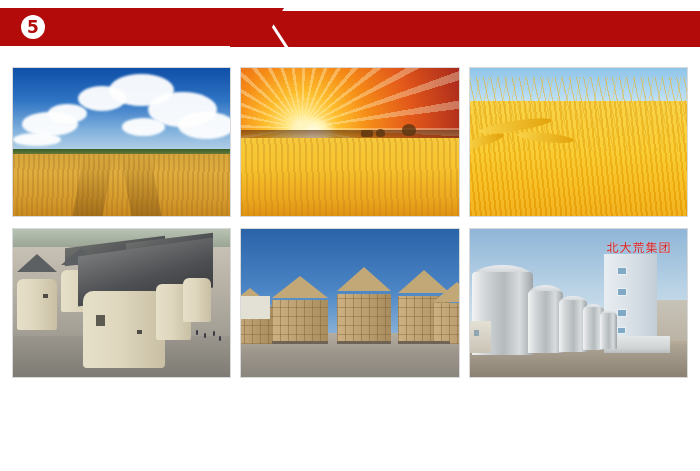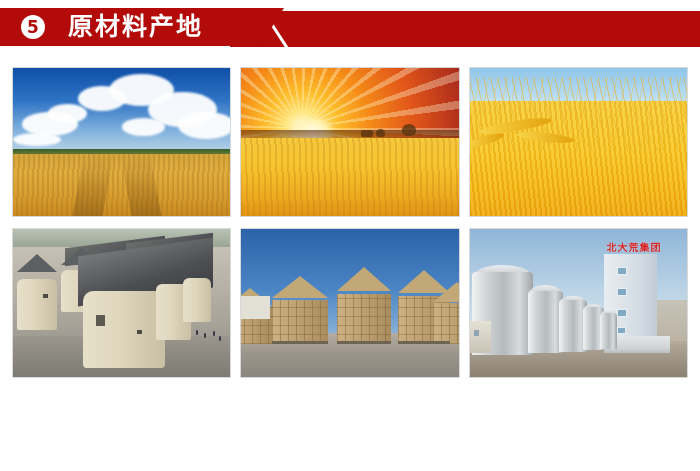--- a/index.html
+++ b/index.html
@@ -346,22 +346,22 @@
   .s6-building {
     background: linear-gradient(to right, #e8edf1 0%, #d7dfe6 55%, #c3cdd6 100%);
   }
   .s6-win {
     background: #7fa9c4;
     border: 1px solid #e9eef2;
     box-sizing: border-box;
   }
   .s6-sign {
     color: #d62222;
-    font-size: 10px;
-    font-weight: bold;
+    font-size: 12px;
+    font-weight: normal;
     letter-spacing: 1px;
     white-space: nowrap;
     line-height: 8px;
     text-shadow: 0 0 1px rgba(255,255,255,.7);
   }
   .s6-lowbldg {
     background: linear-gradient(to bottom, #e2e6e6 0%, #d0d4d4 70%, #b9bdbd 100%);
   }
   .s6-farbldg {
     background: linear-gradient(to bottom, #c8bfae, #b4a996);
@@ -400,21 +400,20 @@
       <div class="ribbon-diag">
           <i></i>
         </div>
       <div class="ribbon-line-bot"></div>
     </div>
 
     <div class="header-left"></div>
     <div class="header-left-slant"></div>
 
     <div class="badge">5</div>
-    <div class="header-title">原材料产地</div>
   </div>
 
   <div class="grid">
 
     <div class="cell">
       <div class="scene">
         <div class="layer s1-sky"></div>
         <div class="layer s1-cloud" style="left:4%;top:30%;width:26%;height:16%;"></div>
         <div class="layer s1-cloud" style="left:16%;top:24%;width:18%;height:13%;"></div>
         <div class="layer s1-cloud" style="left:30%;top:12%;width:22%;height:17%;"></div>

